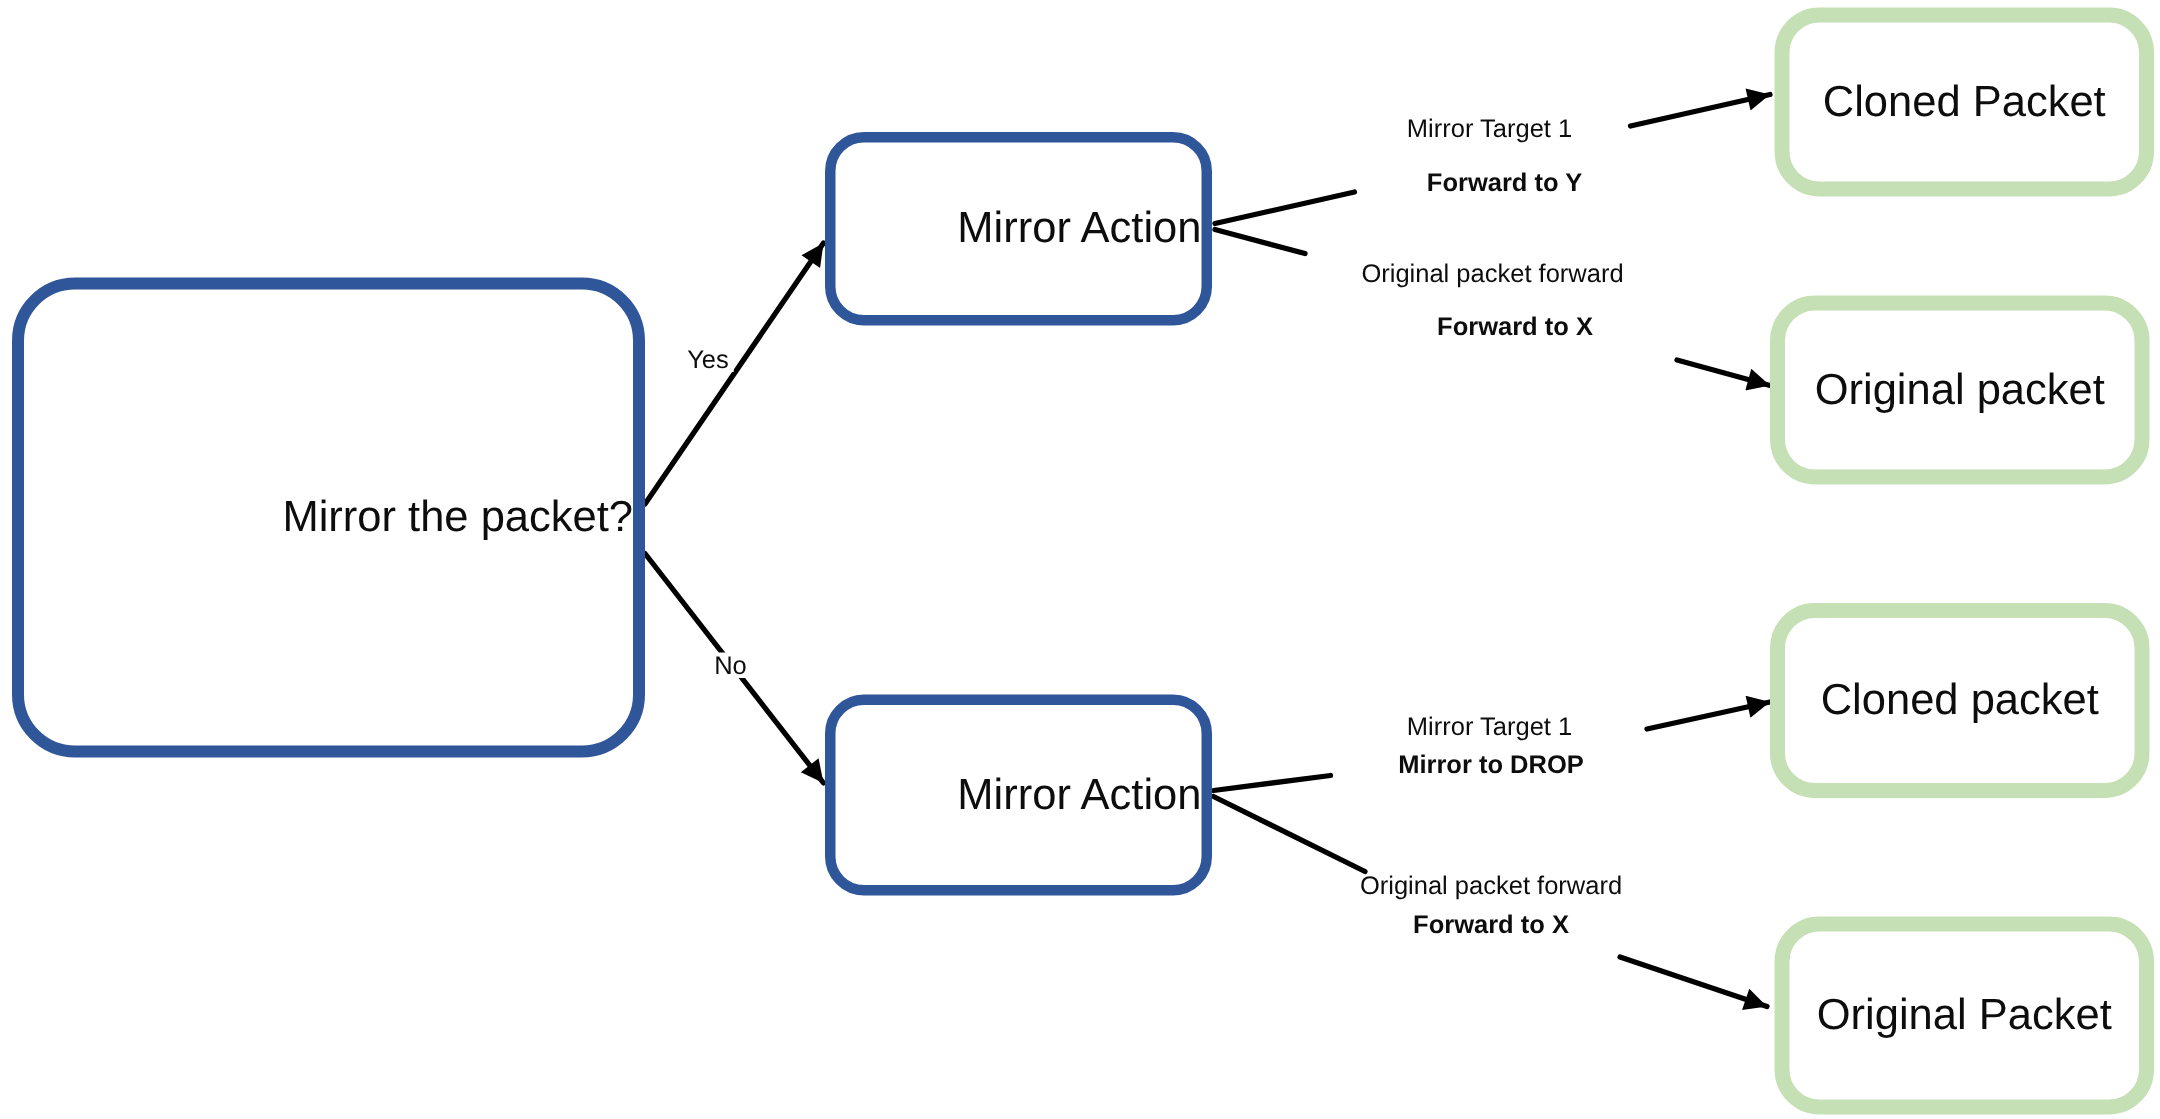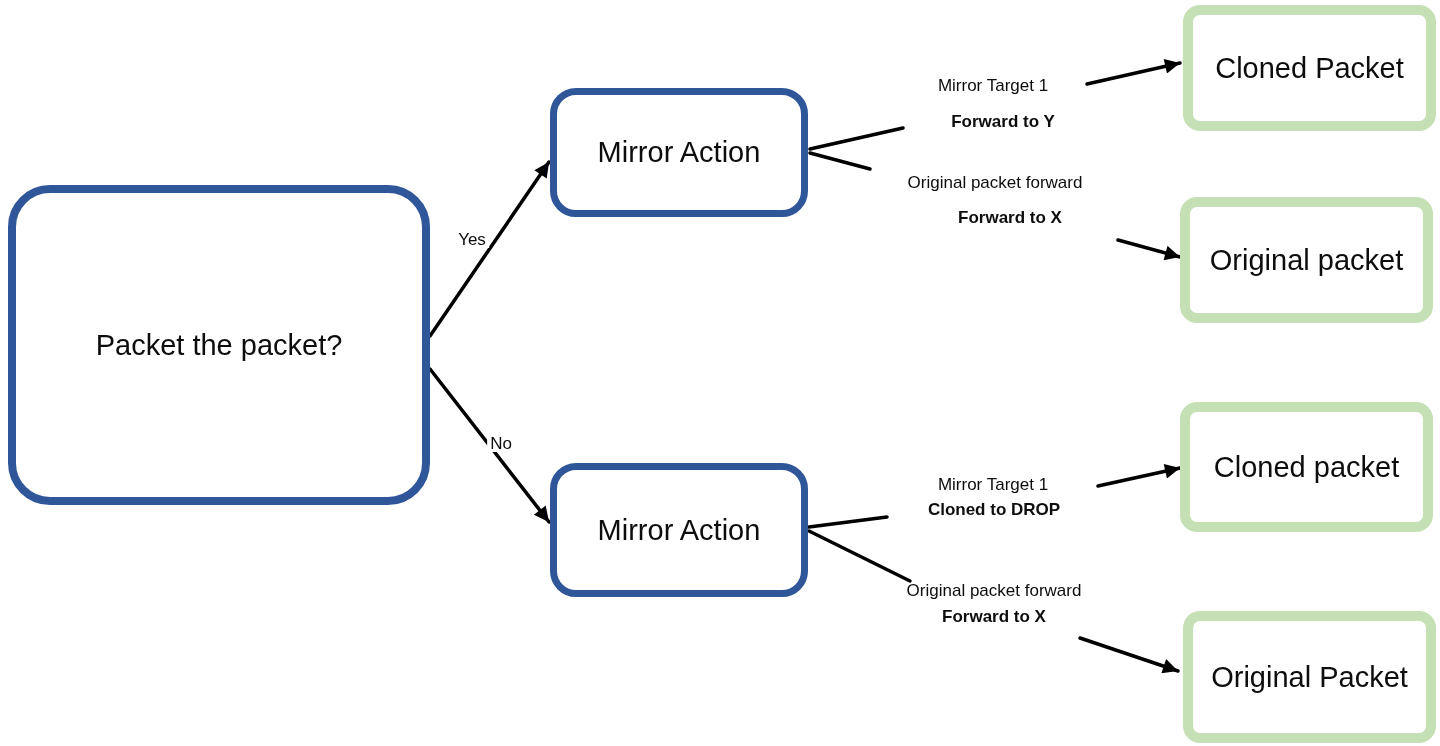--- a/index.html
+++ b/index.html
@@ -21,23 +21,23 @@
   .wire{stroke:var(--line);stroke-width:3.5;stroke-linecap:round;fill:none;}
   .box{
     position:absolute;
     box-sizing:border-box;
     background:#fff;
     display:flex;align-items:center;justify-content:center;
     text-align:center;
     font-size:29px;
     white-space:nowrap;
   }
-  .blue-box{border:8px solid var(--blue);border-radius:42px;}
+  .blue-box{border:8px solid var(--blue);border-radius:42px;justify-content:flex-end;}
   .blue-box.small{border-width:7px;border-radius:26px;}
-  .green-box{border:10px solid var(--green);border-radius:17px;}
+  .green-box{border:10px solid var(--green);border-radius:30px;}
   .lbl{
     position:absolute;
     transform:translateX(-50%);
     font-size:17px;
     line-height:1.0;
     white-space:nowrap;
   }
   .lbl.bold{font-weight:bold;}
   .lbl.on-line{background:var(--bg);padding:0 3px;}
 </style>
@@ -60,40 +60,40 @@
     <line class="wire" x1="1087" y1="84" x2="1180" y2="63" marker-end="url(#ah)"></line>
     <line class="wire" x1="1118" y1="240" x2="1180" y2="257" marker-end="url(#ah)"></line>
 
     <line class="wire" x1="809" y1="527" x2="887" y2="517"></line>
     <line class="wire" x1="809" y1="531" x2="910" y2="581"></line>
     <line class="wire" x1="1098" y1="486" x2="1180" y2="468" marker-end="url(#ah)"></line>
     <line class="wire" x1="1080" y1="638" x2="1178" y2="671" marker-end="url(#ah)"></line>
   </svg>
 
   <div class="box blue-box" style="left:8px;top:185px;width:422px;height:320px;">
-    <span>Packet the packet?</span>
+    <span>Mirror the packet?</span>
   </div>
 
   <div class="lbl on-line" style="left:472px;top:231px;">Yes</div>
-  <div class="lbl on-line" style="left:501px;top:435px;">No</div>
+  <div class="lbl on-line" style="left:487px;top:435px;">No</div>
 
   <div class="box blue-box small" style="left:550px;top:88px;width:258px;height:129px;">
     <span>Mirror Action</span>
   </div>
   <div class="box blue-box small" style="left:550px;top:463px;width:258px;height:134px;">
     <span>Mirror Action</span>
   </div>
 
   <div class="lbl" style="left:993px;top:77px;">Mirror Target 1</div>
   <div class="lbl bold" style="left:1003px;top:113px;">Forward to Y</div>
   <div class="lbl" style="left:995px;top:174px;">Original packet forward</div>
   <div class="lbl bold" style="left:1010px;top:209px;">Forward to X</div>
 
   <div class="lbl" style="left:993px;top:476px;">Mirror Target 1</div>
-  <div class="lbl bold" style="left:994px;top:501px;">Cloned to DROP</div>
+  <div class="lbl bold" style="left:994px;top:501px;">Mirror to DROP</div>
   <div class="lbl" style="left:994px;top:582px;">Original packet forward</div>
   <div class="lbl bold" style="left:994px;top:608px;">Forward to X</div>
 
   <div class="box green-box" style="left:1183px;top:5px;width:253px;height:126px;">
     <span>Cloned Packet</span>
   </div>
   <div class="box green-box" style="left:1180px;top:197px;width:253px;height:126px;">
     <span>Original packet</span>
   </div>
   <div class="box green-box" style="left:1180px;top:402px;width:253px;height:130px;">

